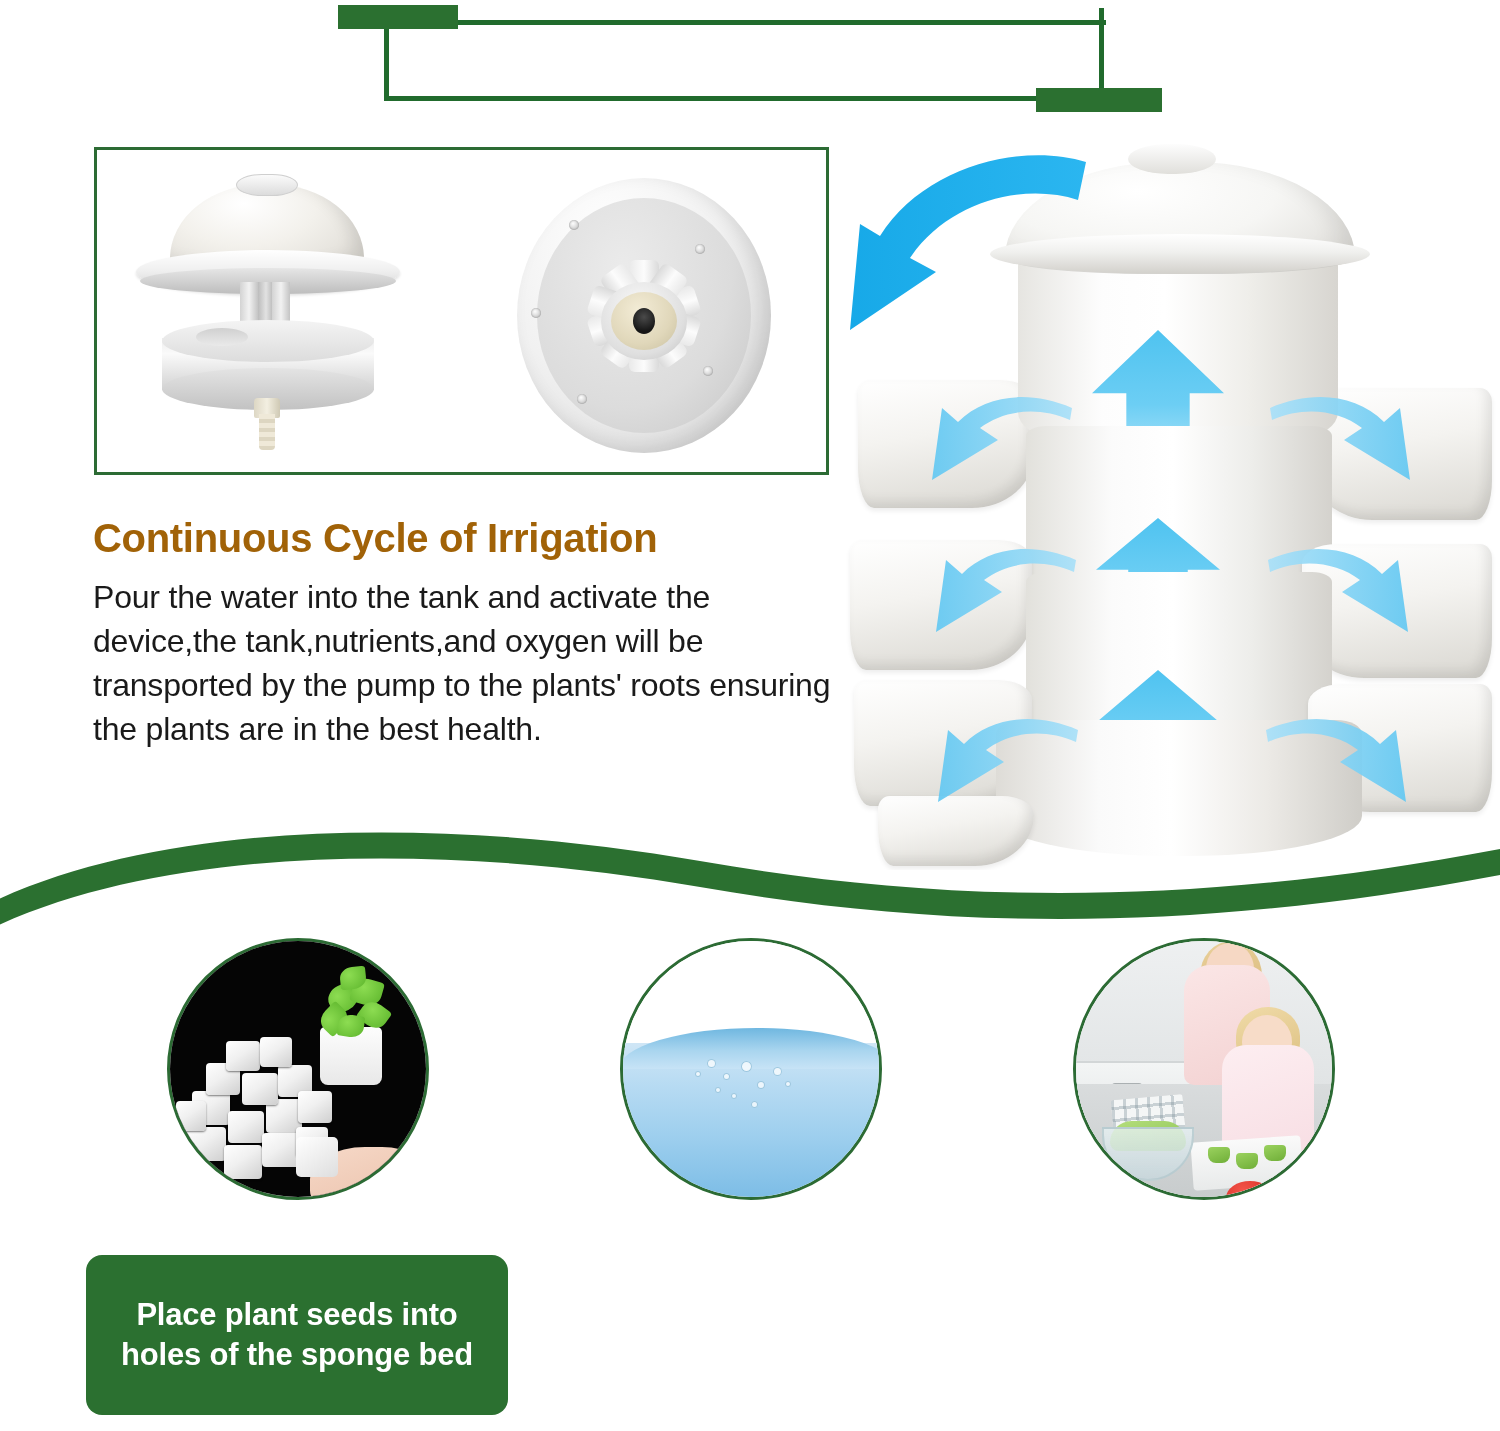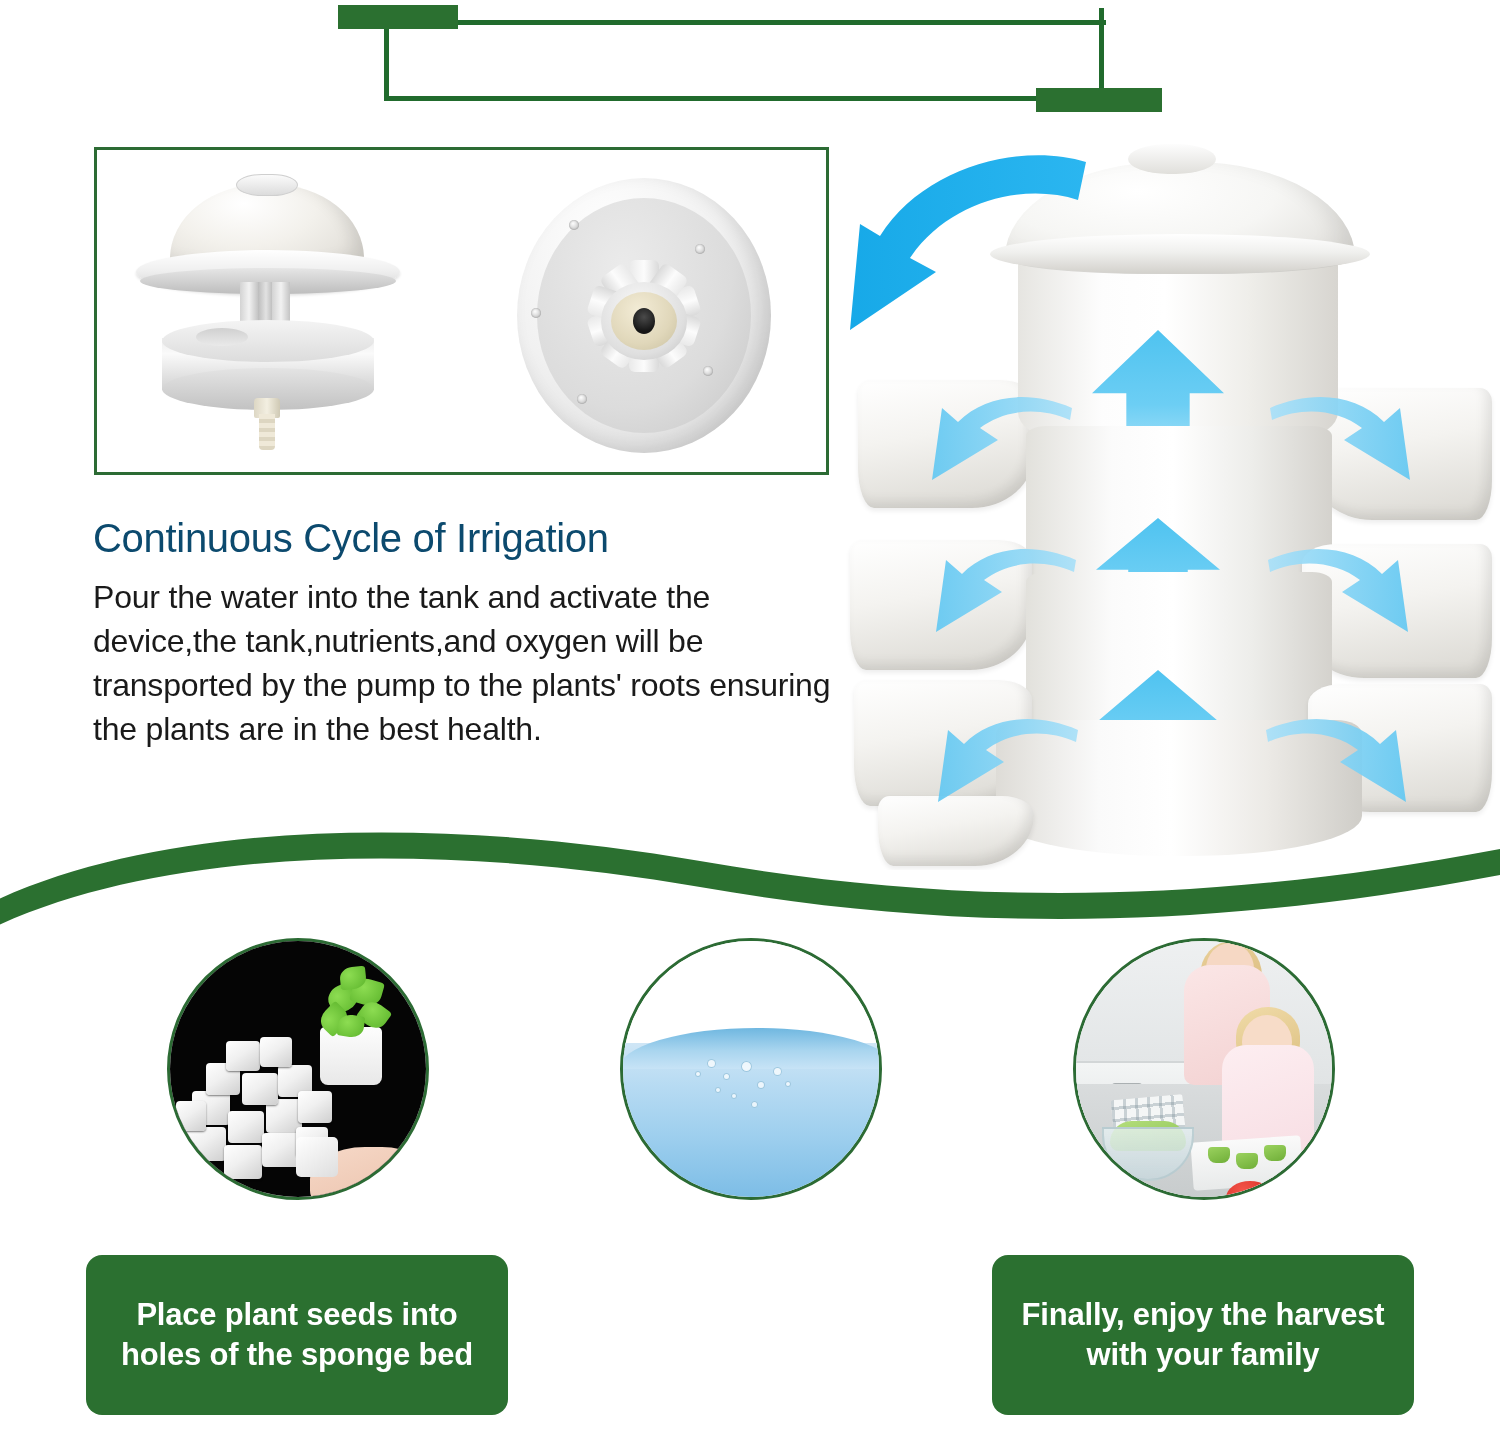--- a/index.html
+++ b/index.html
@@ -159,21 +159,21 @@
     position:absolute; width:10px; height:10px; border-radius:50%;
     background:radial-gradient(circle at 40% 35%,#fdfdfd,#b9b9b9);
     box-shadow:inset 0 0 2px rgba(0,0,0,.35);
   }
 
   
   .copy{
     position:absolute; left:93px; top:515px; width:760px;
   }
   .copy-head{
-    color:#0c4a6e; font-size:40px; font-weight:normal; line-height:1.15;
+    color:#a16207; font-size:40px; font-weight:bold; line-height:1.15;
     margin-bottom:14px; letter-spacing:-0.3px;
   }
   .copy-body{
     color:#1a1a1a; font-size:32px; line-height:1.38; letter-spacing:-0.2px;
   }
 
   
   .tower-wrap{
     position:absolute; left:840px; top:140px; width:660px; height:730px;
     overflow:hidden;
@@ -588,16 +588,15 @@
       <div class="c3-towel"></div>
       <div class="c3-board"></div>
       <div class="c3-veg" style="left:132px; top:206px; width:22px; height:16px;"></div>
       <div class="c3-veg" style="left:160px; top:212px; width:22px; height:16px;"></div>
       <div class="c3-veg" style="left:188px; top:204px; width:22px; height:16px;"></div>
       <div class="c3-salad"></div>
       <div class="c3-bowl"></div>
       <div class="c3-pepper" style="left:150px; top:240px; width:48px; height:34px;"></div>
       <div class="c3-pepper" style="left:196px; top:244px; width:44px; height:30px;"></div>
     </div>
-    <div class="caption">Finally, enjoy the harvest with your family</div>
   </div>
 
 </div>
 
 </body></html>

